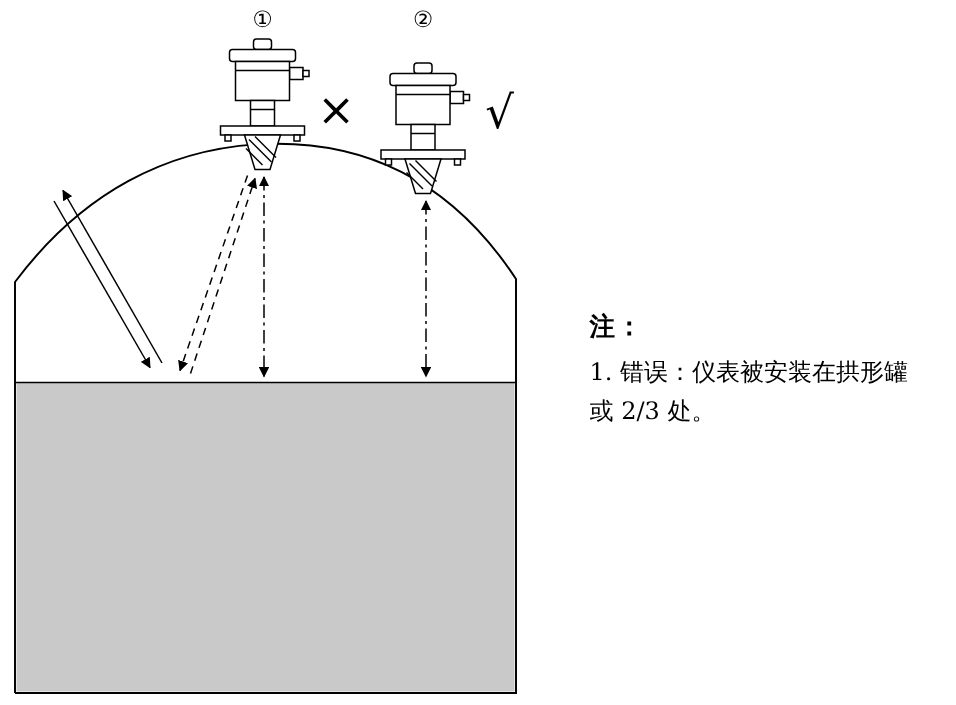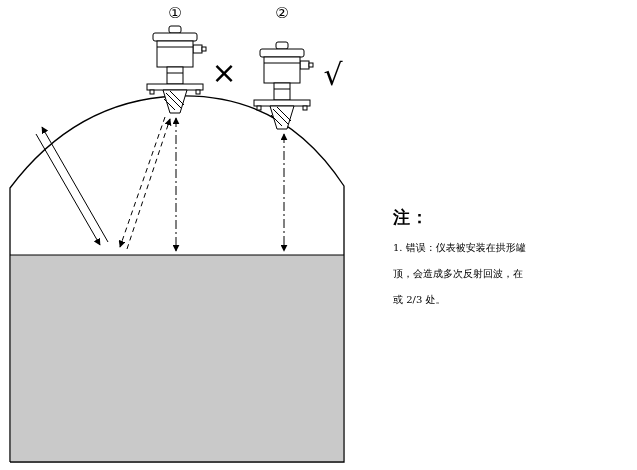--- a/index.html
+++ b/index.html
@@ -20,21 +20,21 @@
     color: #000000;
     font-family: "DejaVu Serif", serif;
   }
   .note-title {
     font-size: 17px;
     font-weight: bold;
     margin-bottom: 6px;
     letter-spacing: 1px;
   }
   .note-line {
-    font-size: 10px;
+    font-size: 16px;
     line-height: 26px;
     white-space: nowrap;
   }
 </style>
 </head>
 <body>
 
 <div class="page">
 
   <svg class="diagram-svg" width="637" height="470" viewBox="0 0 637 470" xmlns="http://www.w3.org/2000/svg">
@@ -97,17 +97,16 @@
 
     <text x="175" y="18" text-anchor="middle" font-size="15" fill="#000000">①</text>
     <text x="282" y="18" text-anchor="middle" font-size="15" fill="#000000">②</text>
     <text x="224" y="83" text-anchor="middle" font-size="30" fill="#000000">×</text>
     <text x="333" y="85" text-anchor="middle" font-size="30" fill="#000000">√</text>
   </svg>
 
   <div class="note">
     <div class="note-title">注：</div>
     <div class="note-line">1. 错误：仪表被安装在拱形罐</div>
-    <div class="note-line">顶，会造成多次反射回波，在</div>
     <div class="note-line">或 2/3 处。</div>
   </div>
 
 </div>
 
 </body></html>

